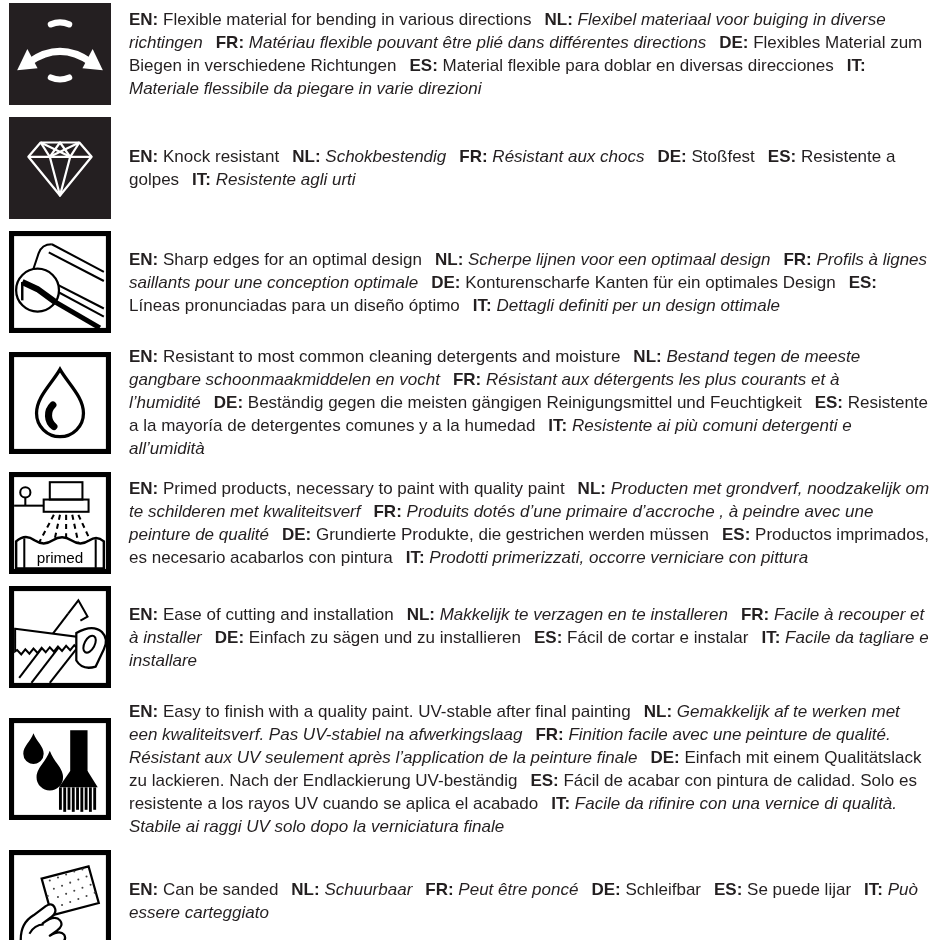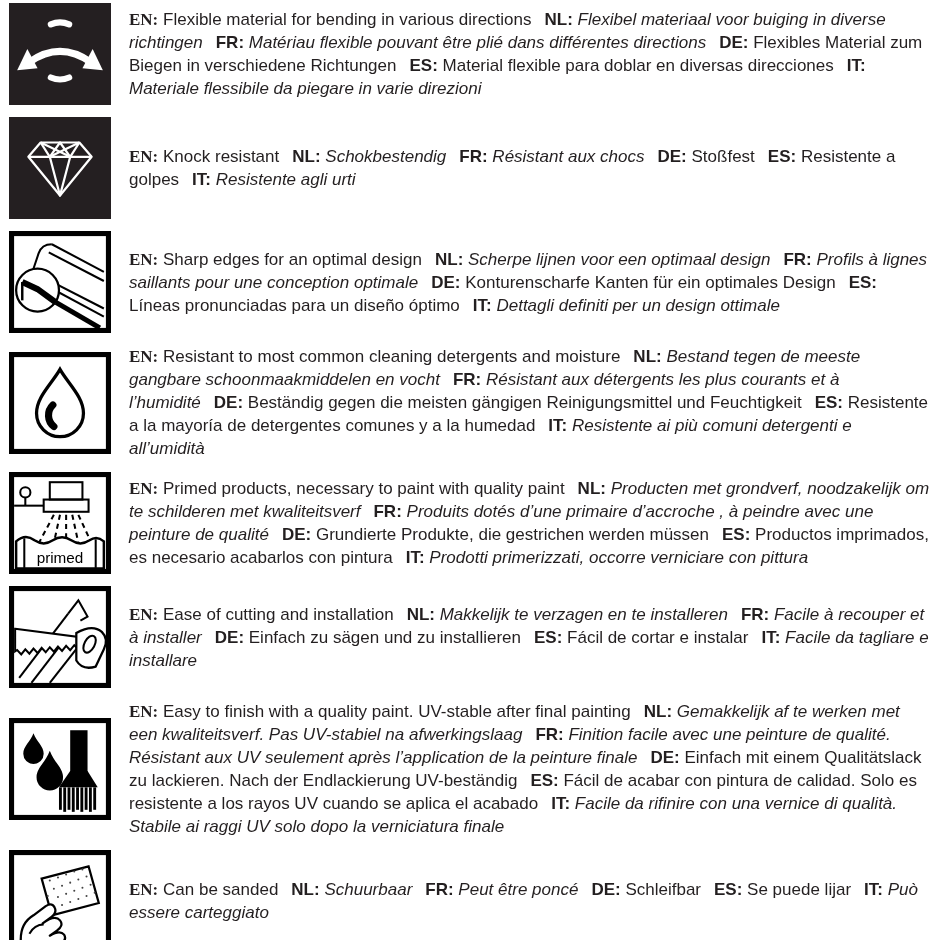--- a/index.html
+++ b/index.html
@@ -39,21 +39,20 @@
     line-height: 23px;
     max-width: 802px;
   }
   .seg-label {
     font-weight: bold;
     margin-left: 13px;
     white-space: nowrap;
   }
   .seg-label.first {
     margin-left: 0;
-    font-family: Liberation Serif, serif;
   }
   .italic {
     font-style: italic;
   }
 </style>
 </head>
 <body>
 
 <main id="feature-list" class="features">
     <div class="row">

